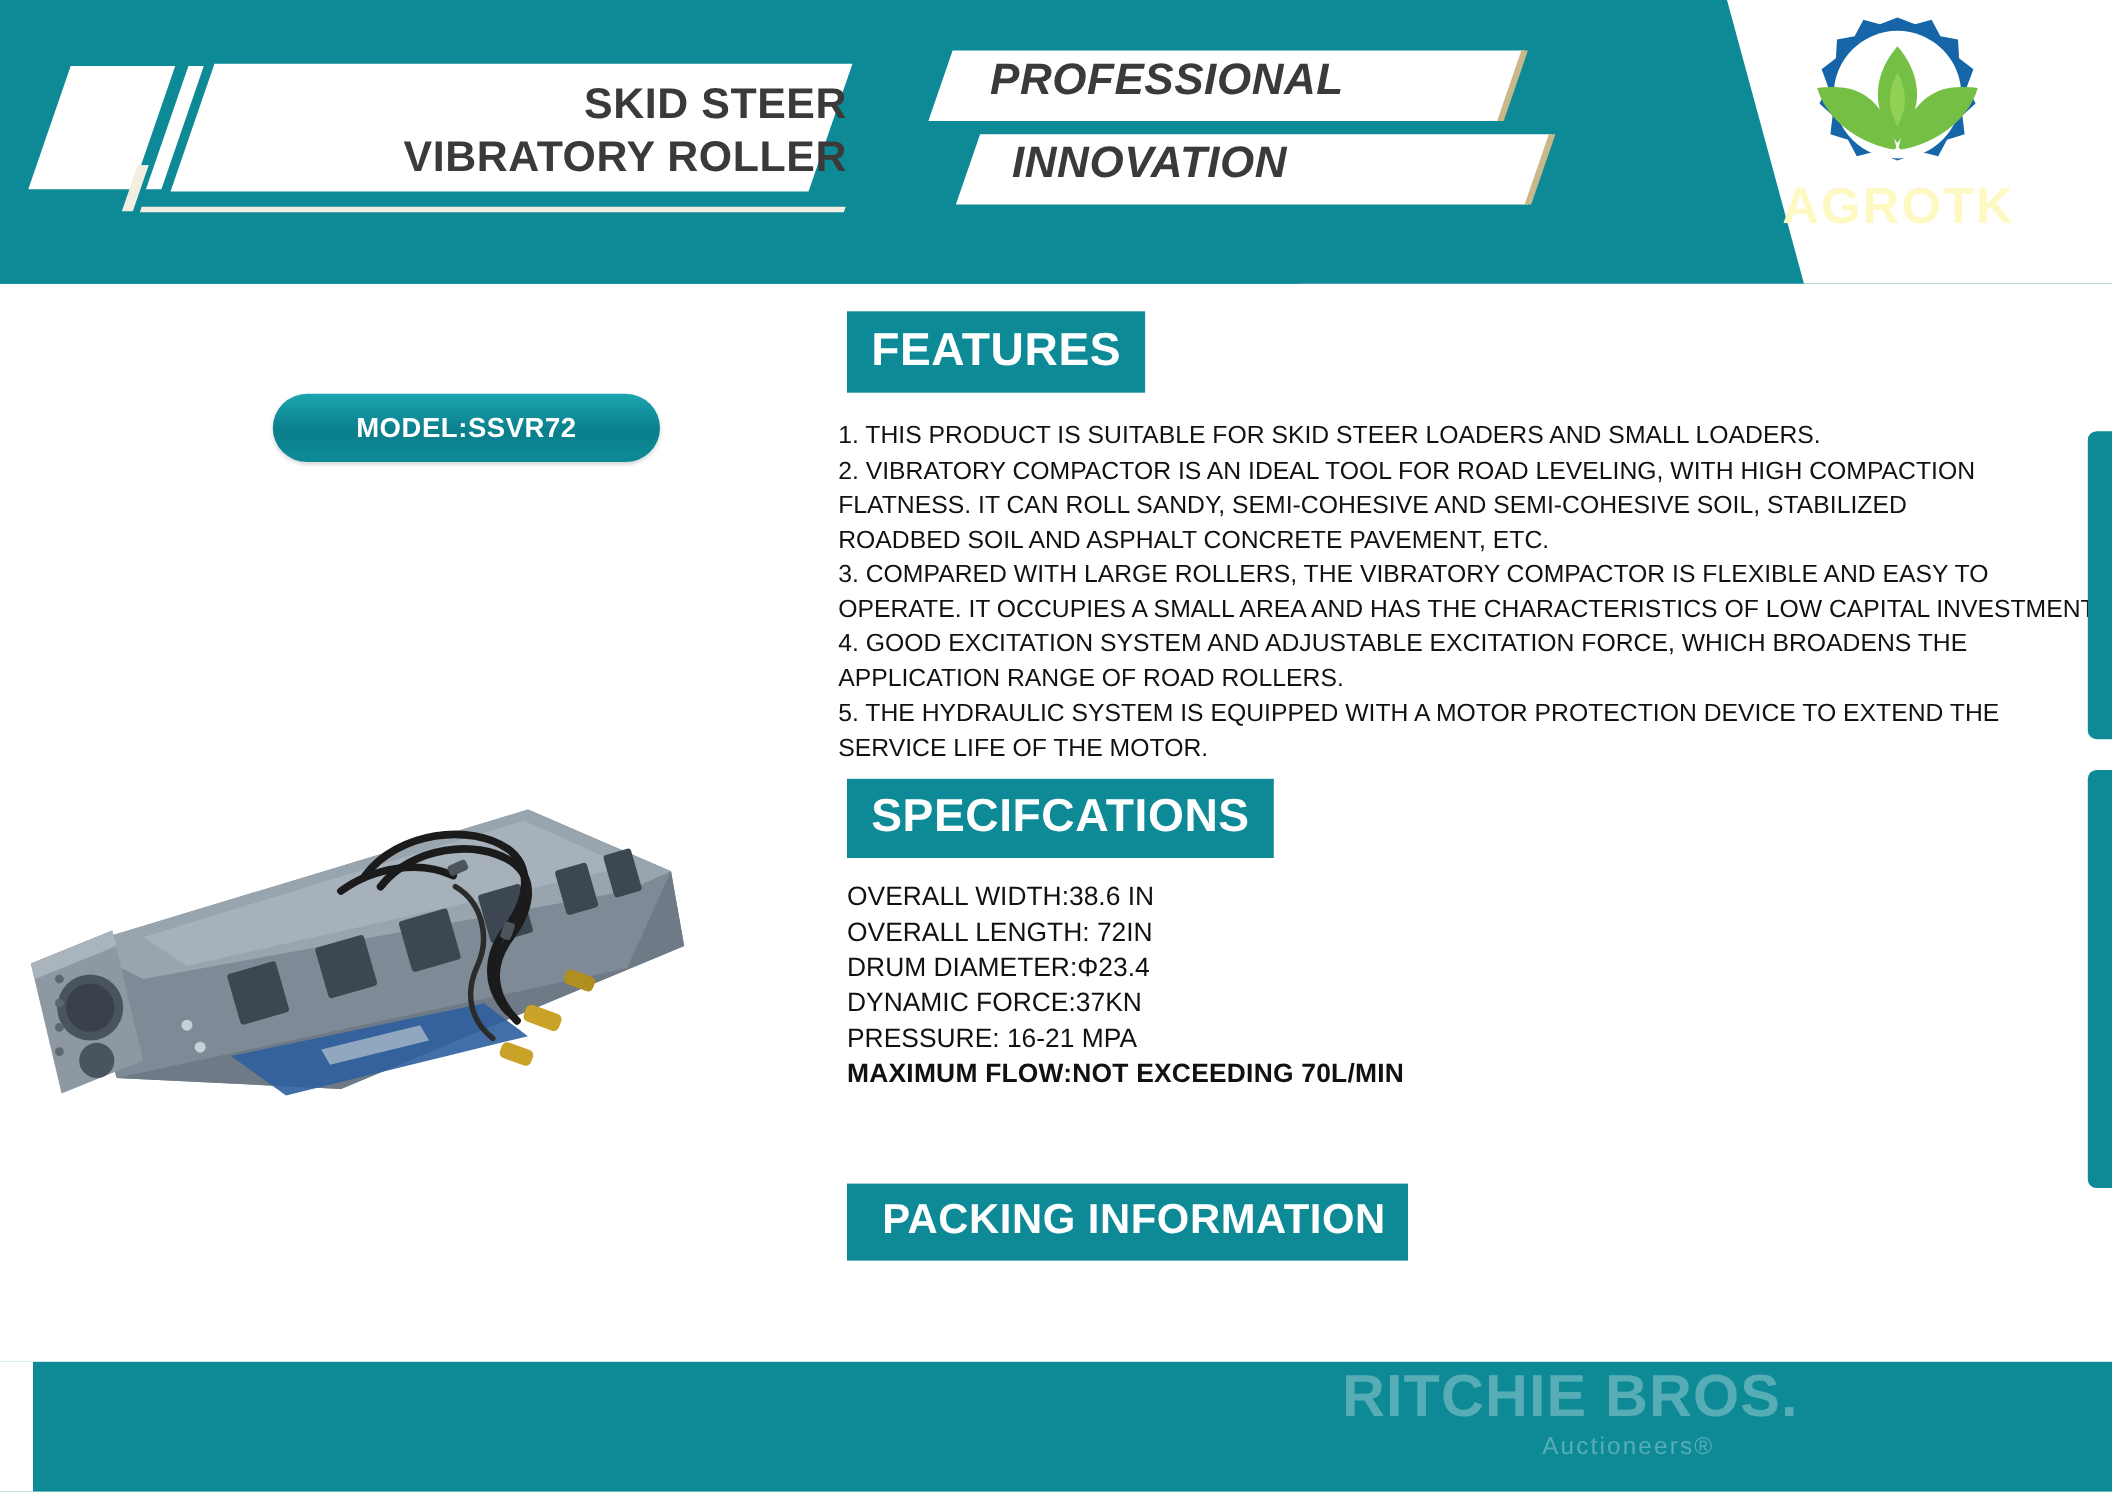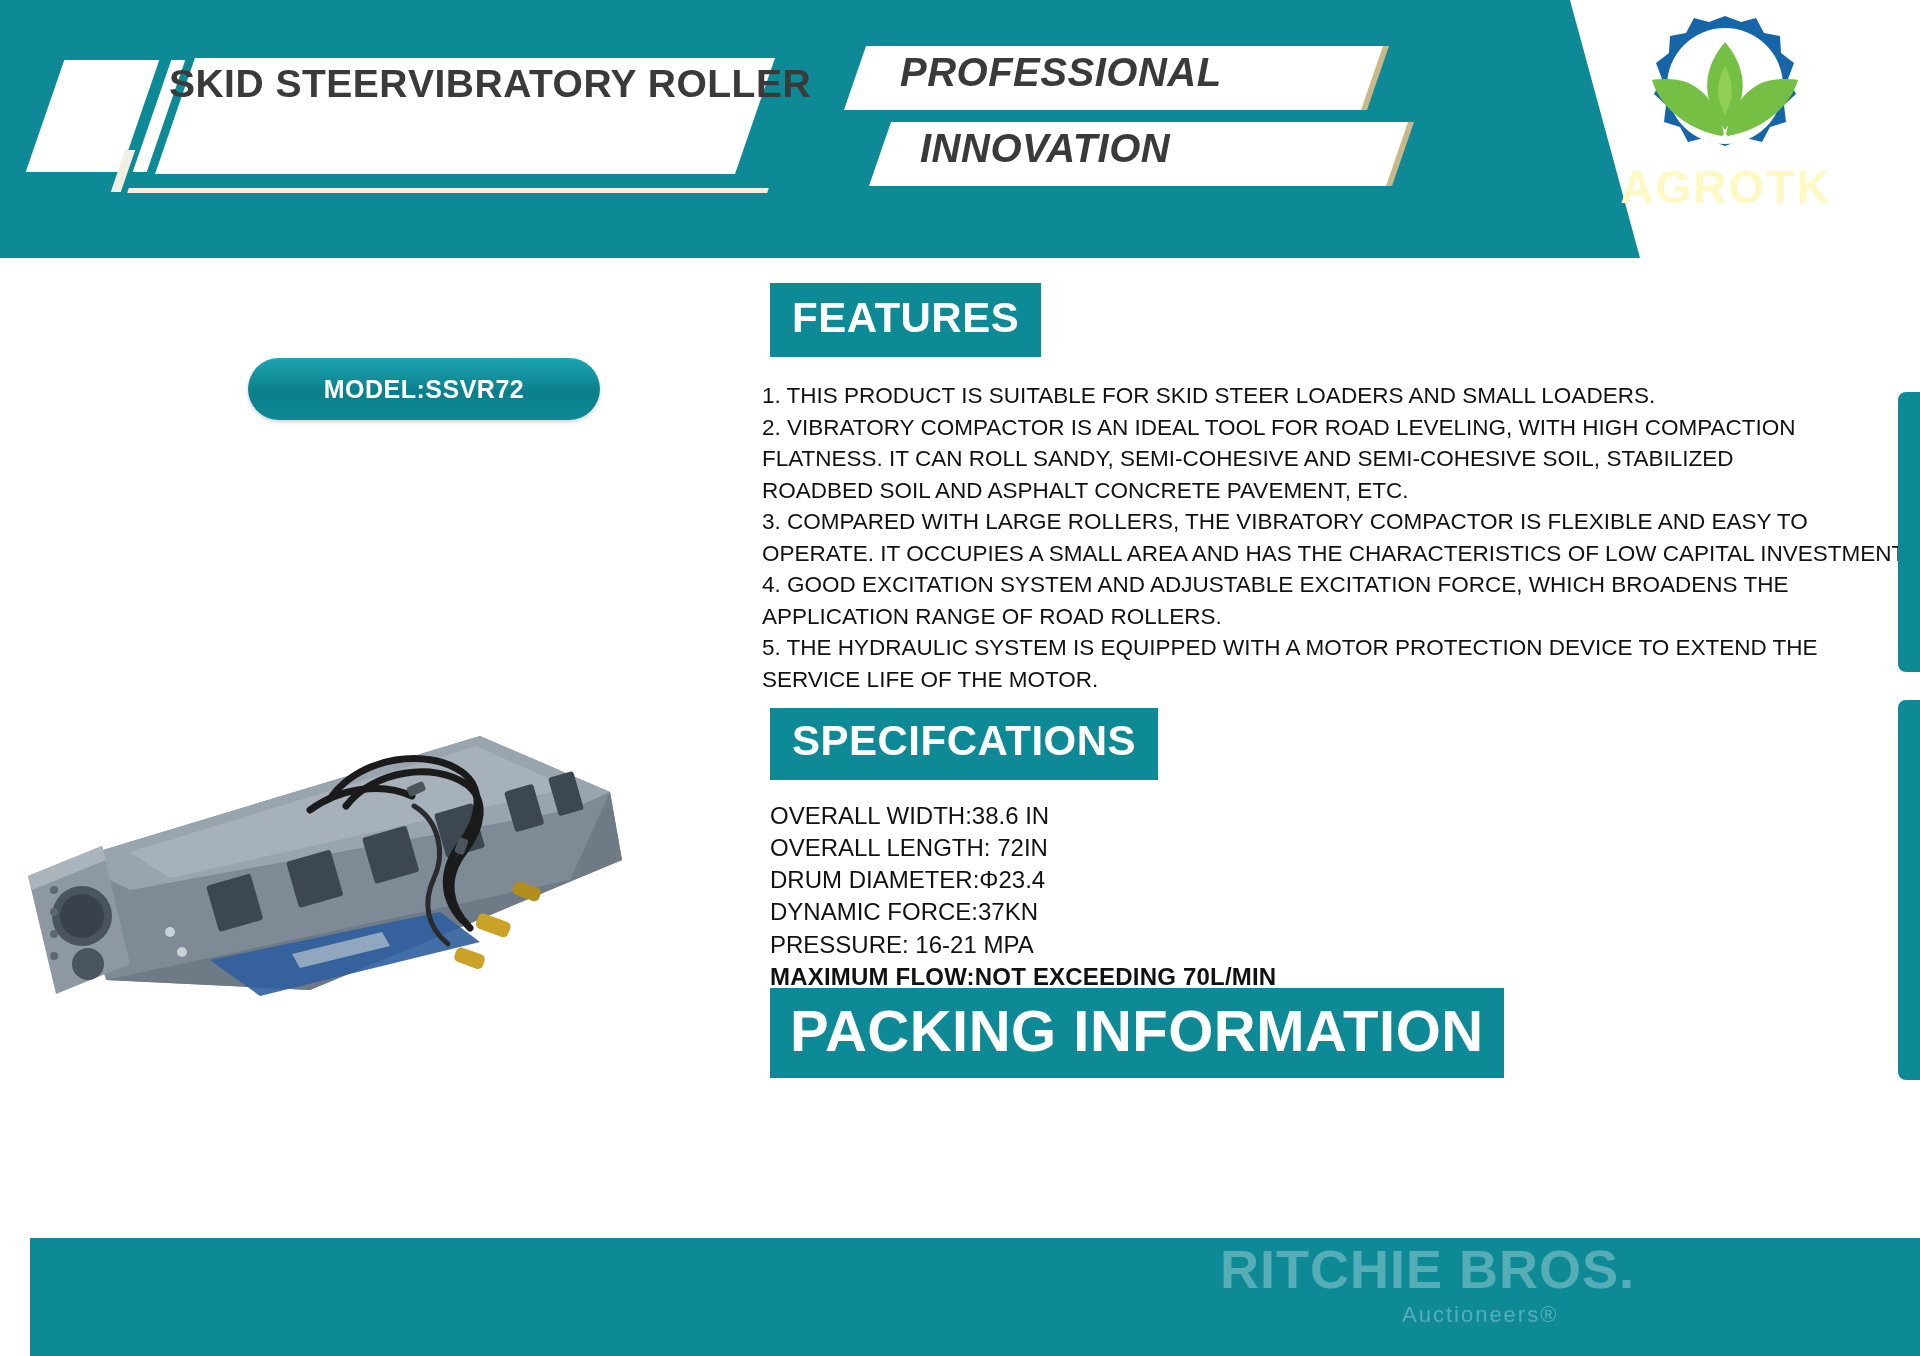--- a/index.html
+++ b/index.html
@@ -29,21 +29,21 @@
   
   .slab{
     position:absolute;background:#ffffff;
     transform:skewX(-19deg);
   }
   .slab-a{left:45px;top:60px;width:95px;height:112px;}
   .slab-b{left:152px;top:60px;width:14px;height:112px;}
   .slab-c{left:175px;top:58px;width:580px;height:116px;}
   .title-wrap{
     position:absolute;left:210px;top:60px;width:560px;height:118px;
-    display:flex;flex-direction:row;justify-content:center;
+    display:flex;flex-direction:column;justify-content:center;text-align:right;
   }
   .title-line{
     color:#3a3a3a;font-size:39px;font-weight:700;letter-spacing:.5px;
     line-height:1.22;white-space:nowrap;
   }
   .under-rule{
     position:absolute;left:128px;top:188px;width:640px;height:5px;background:#f2efe2;
     transform:skewX(-19deg);
   }
   .under-rule2{
@@ -103,22 +103,22 @@
   }
   .head-features{
     position:absolute;left:770px;top:283px;padding:14px 22px 18px 22px;
     font-size:42px;letter-spacing:.5px;
   }
   .head-specs{
     position:absolute;left:770px;top:708px;padding:12px 22px 18px 22px;
     font-size:42px;letter-spacing:.5px;
   }
   .head-packing{
-    position:absolute;left:770px;top:988px;padding:14px 20px 18px 20px;
-    font-size:58px;letter-spacing:.5px;
+    position:absolute;left:770px;top:1076px;padding:14px 20px 18px 32px;
+    font-size:38px;letter-spacing:.5px;
   }
 
   .feat-list{
     position:absolute;left:762px;top:380px;width:1130px;
     color:#111;font-size:22.5px;line-height:1.40;
   }
   .feat-list div{white-space:nowrap;}
 
   .spec-list{
     position:absolute;left:770px;top:800px;width:600px;

